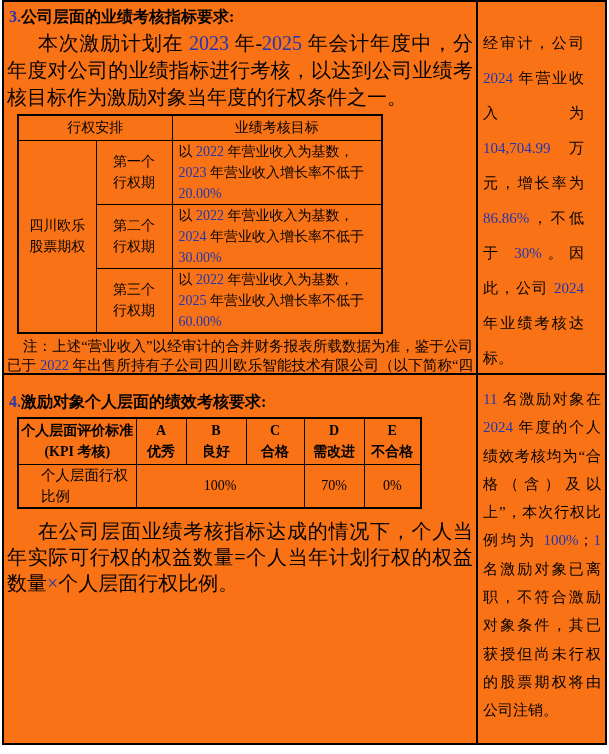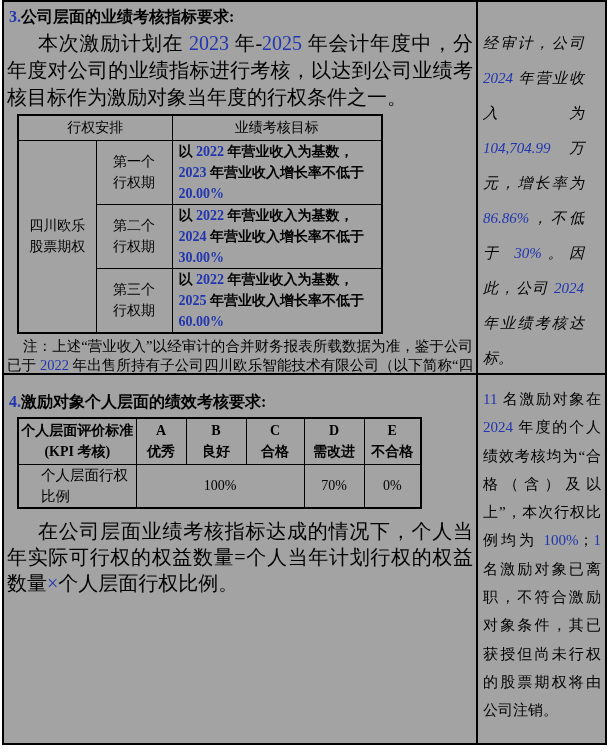--- a/index.html
+++ b/index.html
@@ -7,48 +7,48 @@
   #root{
     position:relative;width:609px;height:754px;background:#fff;
     font-family:"Liberation Serif","DejaVu Serif",serif;color:var(--ink);
     overflow:hidden;
   }
   .main{
     position:absolute;left:2px;top:0;width:605px;height:745px;
     box-sizing:border-box;border:2px solid #000;
     display:grid;grid-template-columns:472px 1fr;grid-template-rows:371px 1fr;
   }
-  .cell{box-sizing:border-box;overflow:hidden;background:#a3a3a3;}
+  .cell{box-sizing:border-box;overflow:hidden;background:#f97316;}
   .cell.rcol{border-left:2px solid #000;}
   .cell.brow{border-top:2px solid #000;}
   .leftpad{padding:2px 3px 0 3px;}
 
   .sec-heading{font-weight:bold;font-size:16px;line-height:22px;margin:2px 0 2px 2px;}
   .sec-heading .hl{font-weight:bold;}
   .para{font-size:20px;line-height:27px;text-align:justify;text-indent:31px;margin:0;}
   .para.s4{line-height:26px;}
 
   table{border-collapse:collapse;table-layout:fixed;}
   .t1{margin:3px 0 0 10px;border:2px solid #000;}
   .t1 td{border:1px solid #000;font-size:14px;line-height:21px;text-align:center;vertical-align:middle;padding:0;}
   .t1 tr.hd{height:25px;}
   .t1 tr.dr{height:52px;}
-  .t1 td.target{text-align:left;padding:0 4px 0 6px;font-weight:bold;}
+  .t1 td.target{text-align:left;padding:0 4px 0 6px;}
 
   .note{font-size:14.5px;line-height:19px;text-align:justify;text-indent:16px;margin:3px 0 0 0;}
 
   .kpi{margin:4px 0 0 10px;border:2px solid #000;}
   .kpi td{border:1px solid #000;font-size:14px;line-height:21px;text-align:center;vertical-align:middle;padding:0;}
   .kpi tr.hd{height:46px;}
   .kpi tr.hd td{font-weight:bold;}
   .kpi tr.dr{height:28px;}
   .kpi td.lbl{text-align:left;padding-left:22px;font-weight:normal;font-size:14.5px;}
 
   .rcol-inner{display:flex;width:100%;height:100%;box-sizing:border-box;}
-  .rcol-inner.center{align-items:center;padding:30px 21px 4px 5px;font-style:italic;}
+  .rcol-inner.center{align-items:center;padding:30px 21px 4px 5px;}
   .rcol-inner.top{align-items:flex-start;padding:10px 4px 0 5px;}
   .rc-text{font-size:15px;text-align:justify;width:100%;}
   .rc-text.s3{line-height:35px;}
   .rc-text.s4{line-height:28.3px;}
 
   .hl{color:var(--accent);}
   .p2{margin-top:9px;}
 </style>
 </head>
 <body>

